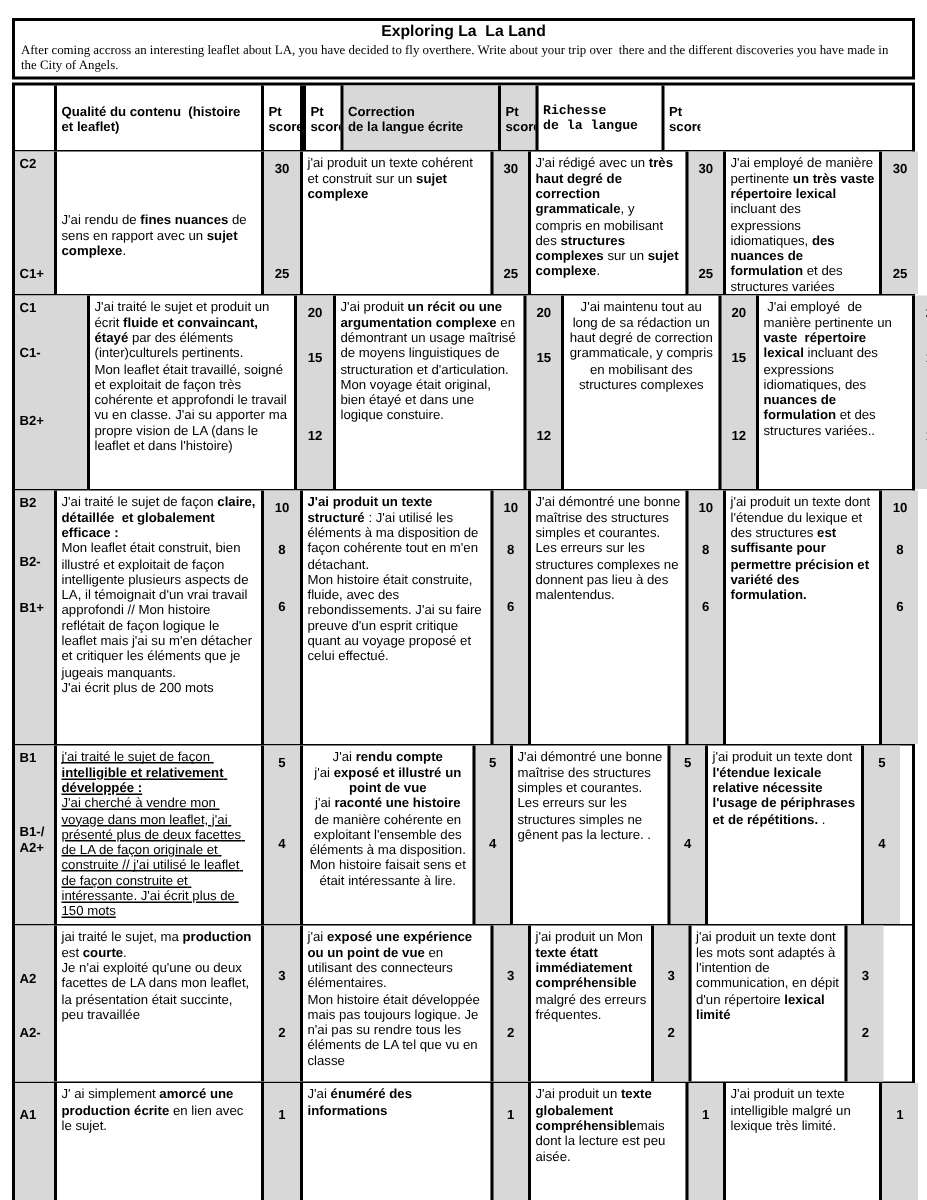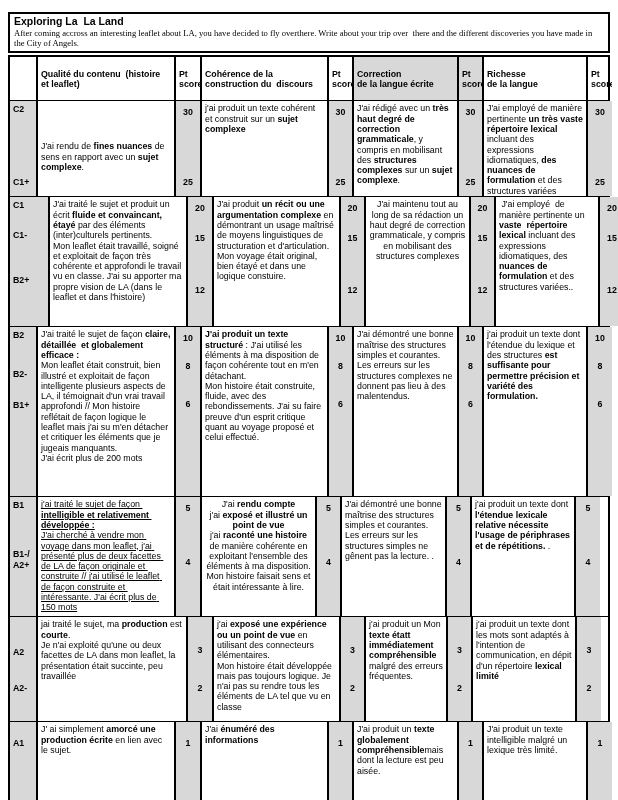--- a/index.html
+++ b/index.html
@@ -1,19 +1,19 @@
 <!DOCTYPE html>
 <html style="--gray: #d8d8d8;"><head>
 <meta charset="utf-8">
 <style>
   html,body{margin:0;padding:0;background:#ffffff;}
   body{width:618px;height:800px;color:#000;font-family:"Liberation Sans",sans-serif;}
   .page{padding:12px 8px 0 8px;}
   .titlebox{border:2px solid #000;padding:1px 4px 3px 4px;margin-bottom:2px;background:#fff;}
-  .title{text-align:left;font-weight:bold;font-size:10.5px;line-height:1.25;white-space:pre-wrap;}
+  .title{text-align:center;font-weight:bold;font-size:10.5px;line-height:1.25;white-space:pre-wrap;}
   .intro{font-family:"Liberation Serif",serif;font-size:8.6px;line-height:1.18;white-space:pre-wrap;}
   .rubric{border:2px solid #000;background:#fff;}
   .row{display:flex;border-bottom:1px solid #000;box-sizing:border-box;}
   .row:last-child{border-bottom:none;}
   .cell{box-sizing:border-box;overflow:hidden;font-size:8.8px;line-height:1.17;white-space:pre-wrap;flex:none;}
   .txt{padding:2px 3px;}
   .gray{background:var(--gray,#d8d8d8);}
   .ptc{position:relative;border-left:2px solid #000;border-right:2px solid #000;}
   .lvl{position:relative;border-right:2px solid #000;}
   .row > .cell:last-child{border-right:none;}
@@ -31,47 +31,45 @@
     <div class="title">Exploring La  La Land</div>
     <div class="intro">After coming accross an interesting leaflet about LA, you have decided to fly overthere. Write about your trip over  there and the different discoveries you have made in the City of Angels.</div>
   </div>
   <div class="rubric">
     <div class="row header">
         <div class="cell lvl" style="width: 28px;"></div>
         <div class="cell txt hcell" style="width: 136px;">Qualité du contenu  (histoire
 et leaflet)</div>
         <div class="cell ptc hcell" style="width: 28px;">Pt
 score</div>
-        <div class="cell txt hcell" style="width: 125px;">Cohérence de la
-construction du  discours</div>
         <div class="cell ptc hcell" style="width: 27px;">Pt
 score</div>
         <div class="cell txt hcell gray" style="width: 103px;">Correction
 de la langue écrite</div>
         <div class="cell ptc hcell gray" style="width: 27px;">Pt
 score</div>
-        <div class="cell txt hcell" style="width: 102px;">Richesse
+        <div class="cell txt hcell" style="width: 82px; font-family: Liberation Mono, monospace;">Richesse
 de la langue</div>
         <div class="cell ptc hcell" style="width: 26px;">Pt
 score</div>
       </div>
     <div>
         <div class="row" style="height: 96px;">
           <div class="cell lvl gray" style="width: 28px;"><span style="top: 3px;">C2</span><span style="top: 76px;">C1+</span></div>
           <div class="cell txt" style="width: 136px; margin-top: 38px;"><span>J'ai rendu de </span><b>fines nuances</b><span> de sens en rapport avec un </span><b>sujet complexe</b><span>.</span></div>
           <div class="cell ptc gray" style="width: 28px;"><span class="num" style="top: 6px;">30</span><span class="num" style="top: 76px;">25</span></div>
           <div class="cell txt" style="width: 125px;"><span>j'ai produit un texte cohérent et construit sur un </span><b>sujet complexe</b></div>
           <div class="cell ptc gray" style="width: 27px;"><span class="num" style="top: 6px;">30</span><span class="num" style="top: 76px;">25</span></div>
           <div class="cell txt" style="width: 103px;"><span>J'ai rédigé avec un </span><b>très haut degré de correction grammaticale</b><span>, y compris en mobilisant des </span><b>structures complexes</b><span> sur un </span><b>sujet complexe</b><span>.</span></div>
           <div class="cell ptc gray" style="width: 27px;"><span class="num" style="top: 6px;">30</span><span class="num" style="top: 76px;">25</span></div>
           <div class="cell txt" style="width: 102px;"><span>J'ai employé de manière pertinente </span><b>un très vaste répertoire lexical</b><span> incluant des expressions idiomatiques, </span><b>des nuances de formulation</b><span> et des structures variées même sur un </span><b>sujet complexe</b></div>
           <div class="cell ptc gray" style="width: 26px;"><span class="num" style="top: 6px;">30</span><span class="num" style="top: 76px;">25</span></div>
         </div>
         <div class="row" style="height: 130px;">
-          <div class="cell lvl gray" style="width: 40px;"><span style="top: 3px;">C1</span><span style="top: 33px;">C1-</span><span style="top: 78px;">B2+</span></div>
+          <div class="cell lvl gray" style="width: 50px;"><span style="top: 3px;">C1</span><span style="top: 33px;">C1-</span><span style="top: 78px;">B2+</span></div>
           <div class="cell txt" style="width: 136px;"><span>J'ai traité le sujet et produit un écrit </span><b>fluide et convaincant, étayé</b><span> par des éléments (inter)culturels pertinents.
 Mon leaflet était travaillé, soigné et exploitait de façon très cohérente et approfondi le travail vu en classe. J'ai su apporter ma propre vision de LA (dans le leaflet et dans l'histoire)</span></div>
           <div class="cell ptc gray" style="width: 28px;"><span class="num" style="top: 6px;">20</span><span class="num" style="top: 36px;">15</span><span class="num" style="top: 88px;">12</span></div>
           <div class="cell txt" style="width: 125px;"><span>J'ai produit </span><b>un récit ou une argumentation complexe</b><span> en démontrant un usage maîtrisé de moyens linguistiques de structuration et d'articulation.
 Mon voyage était original, bien étayé et dans une logique constuire.</span></div>
           <div class="cell ptc gray" style="width: 27px;"><span class="num" style="top: 6px;">20</span><span class="num" style="top: 36px;">15</span><span class="num" style="top: 88px;">12</span></div>
           <div class="cell txt" style="width: 103px; text-align: center;"><span>J'ai maintenu tout au long de sa rédaction un haut degré de correction grammaticale, y compris en mobilisant des structures complexes</span></div>
           <div class="cell ptc gray" style="width: 27px;"><span class="num" style="top: 6px;">20</span><span class="num" style="top: 36px;">15</span><span class="num" style="top: 88px;">12</span></div>
           <div class="cell txt" style="width: 102px;"><span> J'ai employé  de manière pertinente un </span><b>vaste  répertoire lexical</b><span> incluant des expressions idiomatiques, des </span><b>nuances de formulation</b><span> et des structures variées..</span></div>
           <div class="cell ptc gray" style="width: 26px;"><span class="num" style="top: 6px;">20</span><span class="num" style="top: 36px;">15</span><span class="num" style="top: 88px;">12</span></div>
@@ -101,21 +99,21 @@
 j'ai </span><b>raconté une histoire</b><span>
 de manière cohérente en exploitant l'ensemble des éléments à ma disposition. Mon histoire faisait sens et était intéressante à lire.</span></div>
           <div class="cell ptc gray" style="width: 27px;"><span class="num" style="top: 6px;">5</span><span class="num" style="top: 60px;">4</span></div>
           <div class="cell txt" style="width: 103px;"><span>J'ai démontré une bonne maîtrise des structures simples et courantes. Les erreurs sur les structures simples ne gênent pas la lecture. .</span></div>
           <div class="cell ptc gray" style="width: 27px;"><span class="num" style="top: 6px;">5</span><span class="num" style="top: 60px;">4</span></div>
           <div class="cell txt" style="width: 102px;"><span>j'ai produit un texte dont </span><b>l'étendue lexicale relative nécessite l'usage de périphrases et de répétitions.</b><span> .</span></div>
           <div class="cell ptc gray" style="width: 26px;"><span class="num" style="top: 6px;">5</span><span class="num" style="top: 60px;">4</span></div>
         </div>
         <div class="row" style="height: 105px;">
           <div class="cell lvl gray" style="width: 28px;"><span style="top: 30px;">A2</span><span style="top: 66px;">A2-</span></div>
-          <div class="cell txt" style="width: 148px;"><span>jai traité le sujet, ma </span><b>production</b><span> est </span><b>courte</b><span>.
+          <div class="cell txt" style="width: 136px;"><span>jai traité le sujet, ma </span><b>production</b><span> est </span><b>courte</b><span>.
 Je n'ai exploité qu'une ou deux facettes de LA dans mon leaflet, la présentation était succinte, peu travaillée</span></div>
           <div class="cell ptc gray" style="width: 28px;"><span class="num" style="top: 28px;">3</span><span class="num" style="top: 66px;">2</span></div>
           <div class="cell txt" style="width: 125px;"><span>j'ai </span><b>exposé une expérience ou un point de vue</b><span> en utilisant des connecteurs élémentaires.
 Mon histoire était développée mais pas toujours logique. Je n'ai pas su rendre tous les éléments de LA tel que vu en classe</span></div>
           <div class="cell ptc gray" style="width: 27px;"><span class="num" style="top: 28px;">3</span><span class="num" style="top: 66px;">2</span></div>
           <div class="cell txt" style="width: 80px;"><span>j'ai produit un Mon </span><b>texte étatt immédiatement compréhensible</b><span> malgré des erreurs fréquentes.</span></div>
           <div class="cell ptc gray" style="width: 27px;"><span class="num" style="top: 28px;">3</span><span class="num" style="top: 66px;">2</span></div>
           <div class="cell txt" style="width: 102px;"><span>j'ai produit un texte dont les mots sont adaptés à l'intention de communication, en dépit d'un répertoire </span><b>lexical limité</b></div>
           <div class="cell ptc gray" style="width: 26px;"><span class="num" style="top: 28px;">3</span><span class="num" style="top: 66px;">2</span></div>
         </div>

